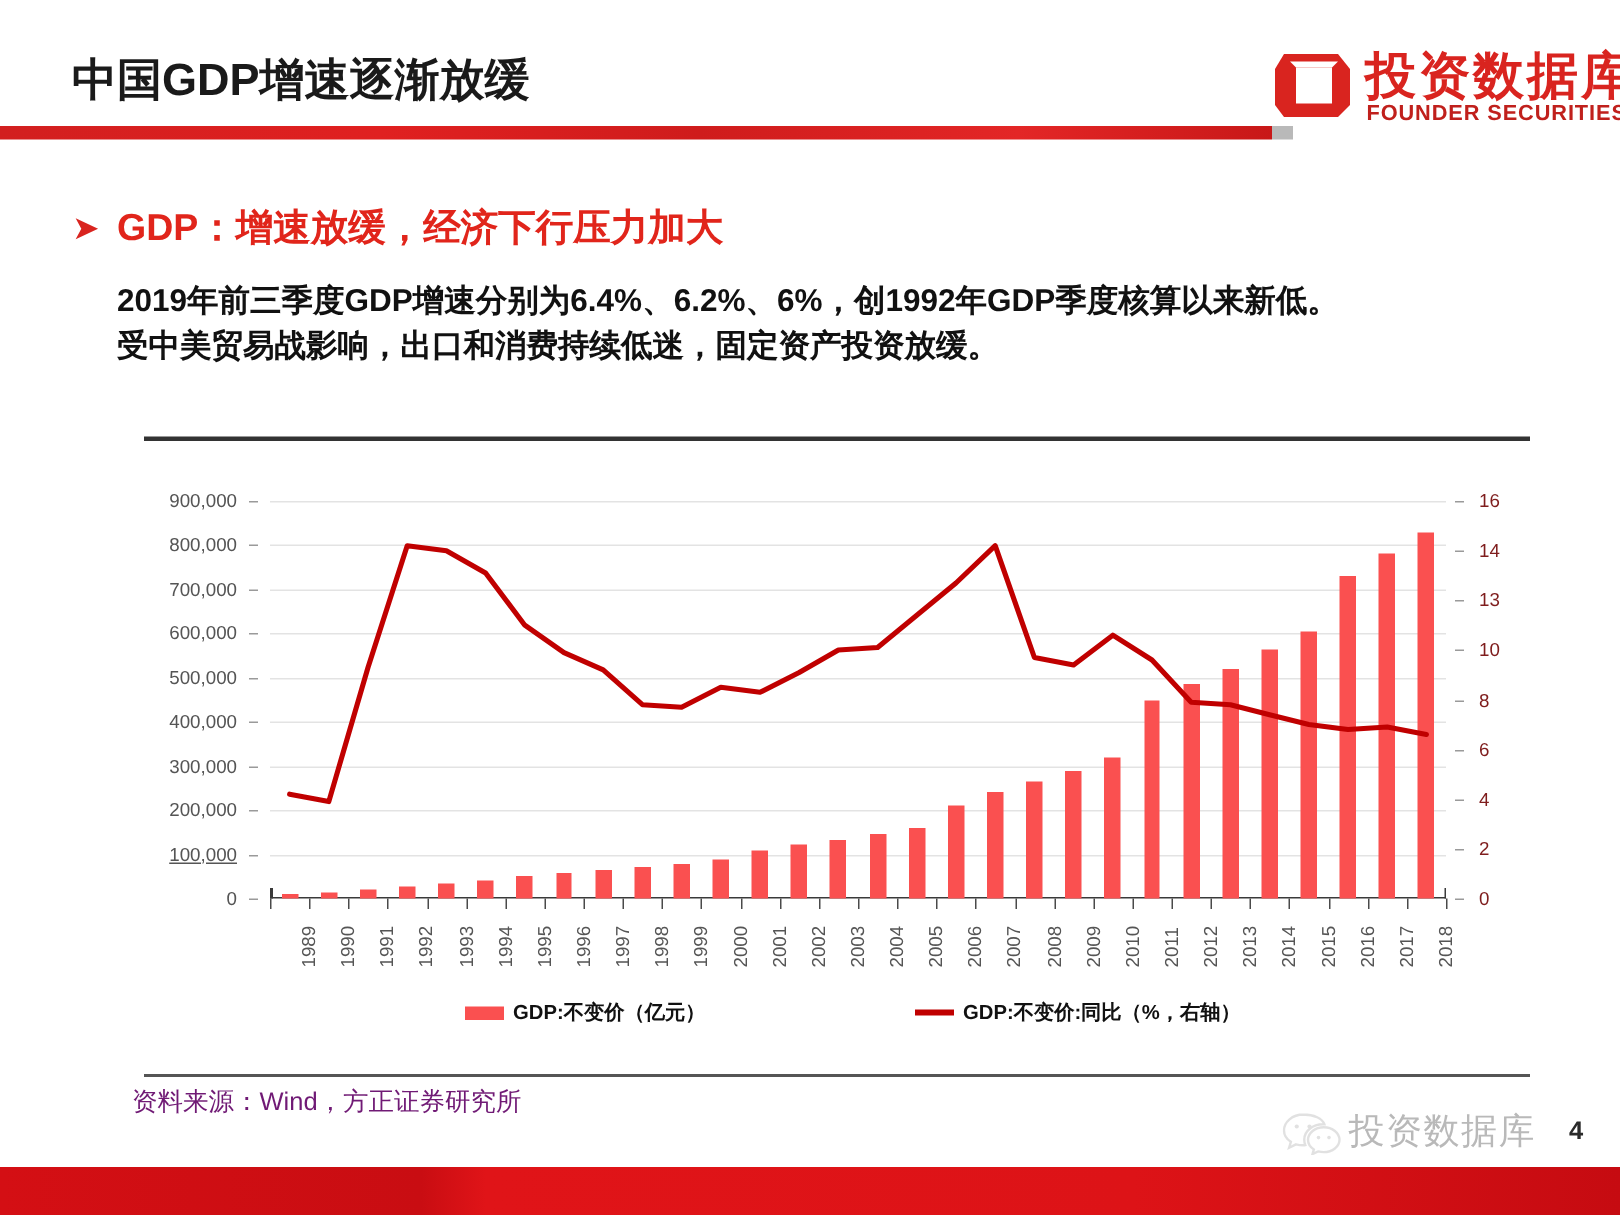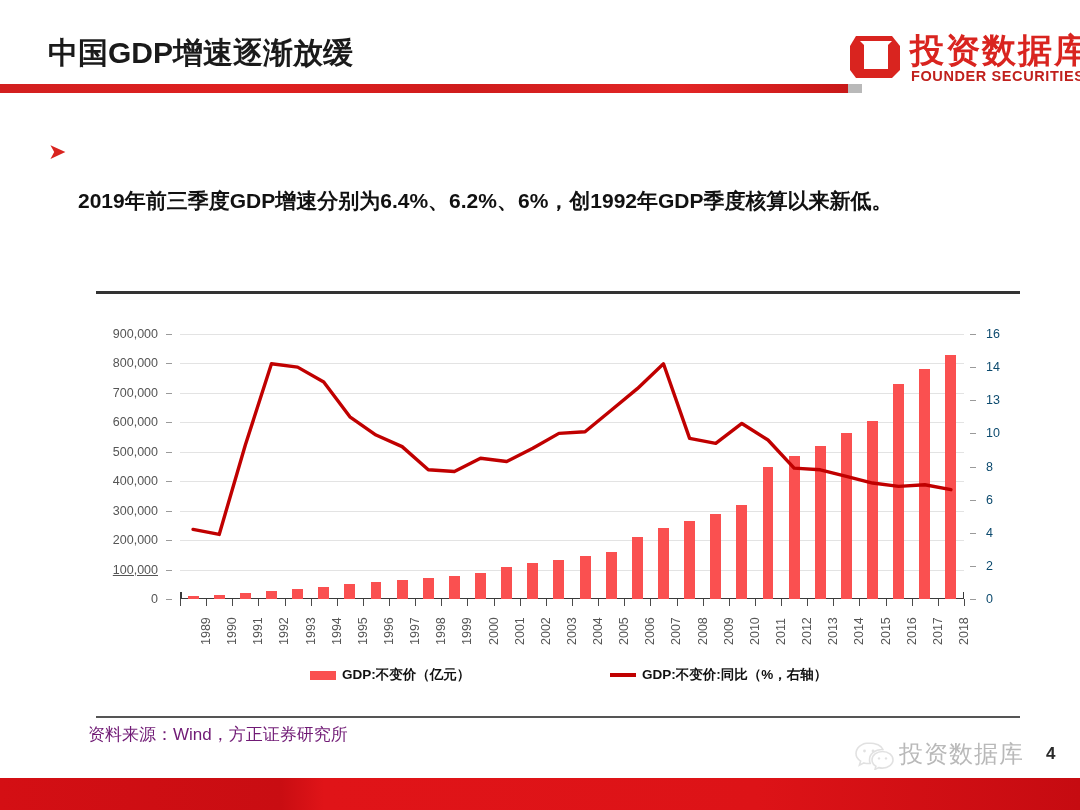--- a/index.html
+++ b/index.html
@@ -75,21 +75,21 @@
   .axis-right-edge { position: absolute; right: 0; bottom: 0; width: 1.5px; height: 7px; background: #3a3a3a; }
 
   .ylabel-left {
     position: absolute; right: 0; transform: translateY(-50%);
     font-size: 12.5px; color: #555; text-align: right; white-space: nowrap;
   }
   .ylab-l-wrap { position: absolute; left: 0; top: 38px; width: 76px; height: 265px; }
   .ylab-r-wrap { position: absolute; left: 874px; top: 38px; width: 40px; height: 265px; }
   .ylabel-right {
     position: absolute; left: 0; transform: translateY(-50%);
-    font-size: 12.5px; color: #0c4a6e; text-align: left; white-space: nowrap;
+    font-size: 12.5px; color: #7f1d1d; text-align: left; white-space: nowrap;
   }
   .ytick {
     position: absolute; width: 6px; height: 1px; background: #9a9a9a;
   }
 
   .bar { position: absolute; bottom: 0; background: #fa5050; }
   .tickmark { position: absolute; top: 0; width: 1px; height: 7px; background: #4a4a4a; }
   .xlab-wrap { position: absolute; left: 84px; top: 303px; width: 784px; height: 62px; }
   .xlabel {
     position: absolute; top: 10px;
@@ -148,24 +148,26 @@
           <polygon points="16,13 40,13 44,9 12,9" fill="#ffffff"></polygon>
         </svg>
       </div>
       <div class="logo-cn">投资数据库</div>
       <div class="logo-en">FOUNDER SECURITIES</div>
     </div>
   </div>
 
   <div class="bullet-row">
     <div class="bullet-arrow">➤</div>
+    <div class="bullet-text">GDP：增速放缓，经济下行压力加大</div>
   </div>
 
   <div class="body-par">
     <div>2019年前三季度GDP增速分别为6.4%、6.2%、6%，创1992年GDP季度核算以来新低。</div>
+    <div>受中美贸易战影响，出口和消费持续低迷，固定资产投资放缓。</div>
   </div>
 
   <div class="chart-topline"></div>
 
   <div class="chart-area">
     <div class="ylab-l-wrap" id="ylabels-left">
         <div class="ylabel-left" style="top: 265px; right: 14px;">0</div>
         <div class="ytick" style="top: 265px; right: 0px;"></div>
         <div class="ylabel-left" style="top: 235.556px; right: 14px; text-decoration: underline;">100,000</div>
         <div class="ytick" style="top: 235.556px; right: 0px;"></div>

